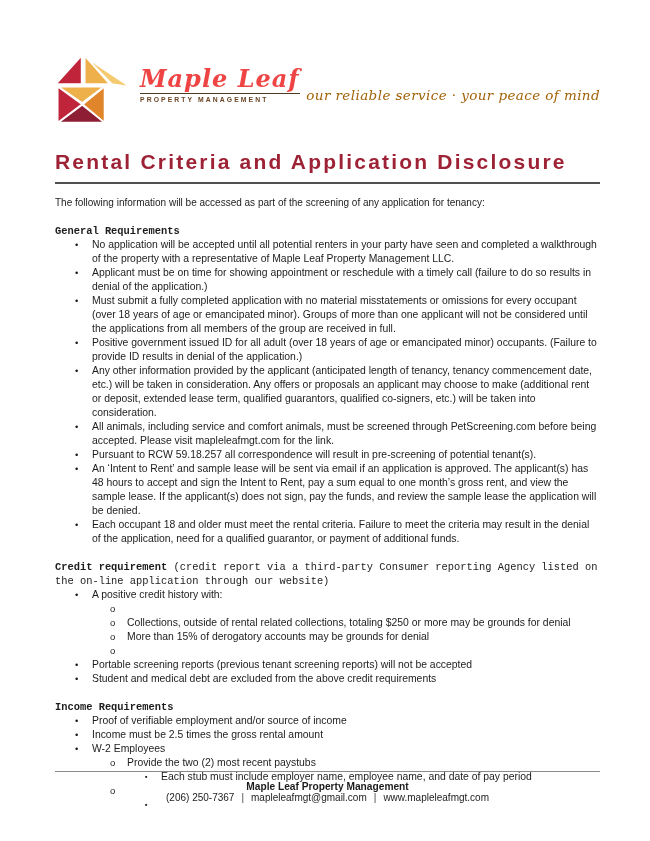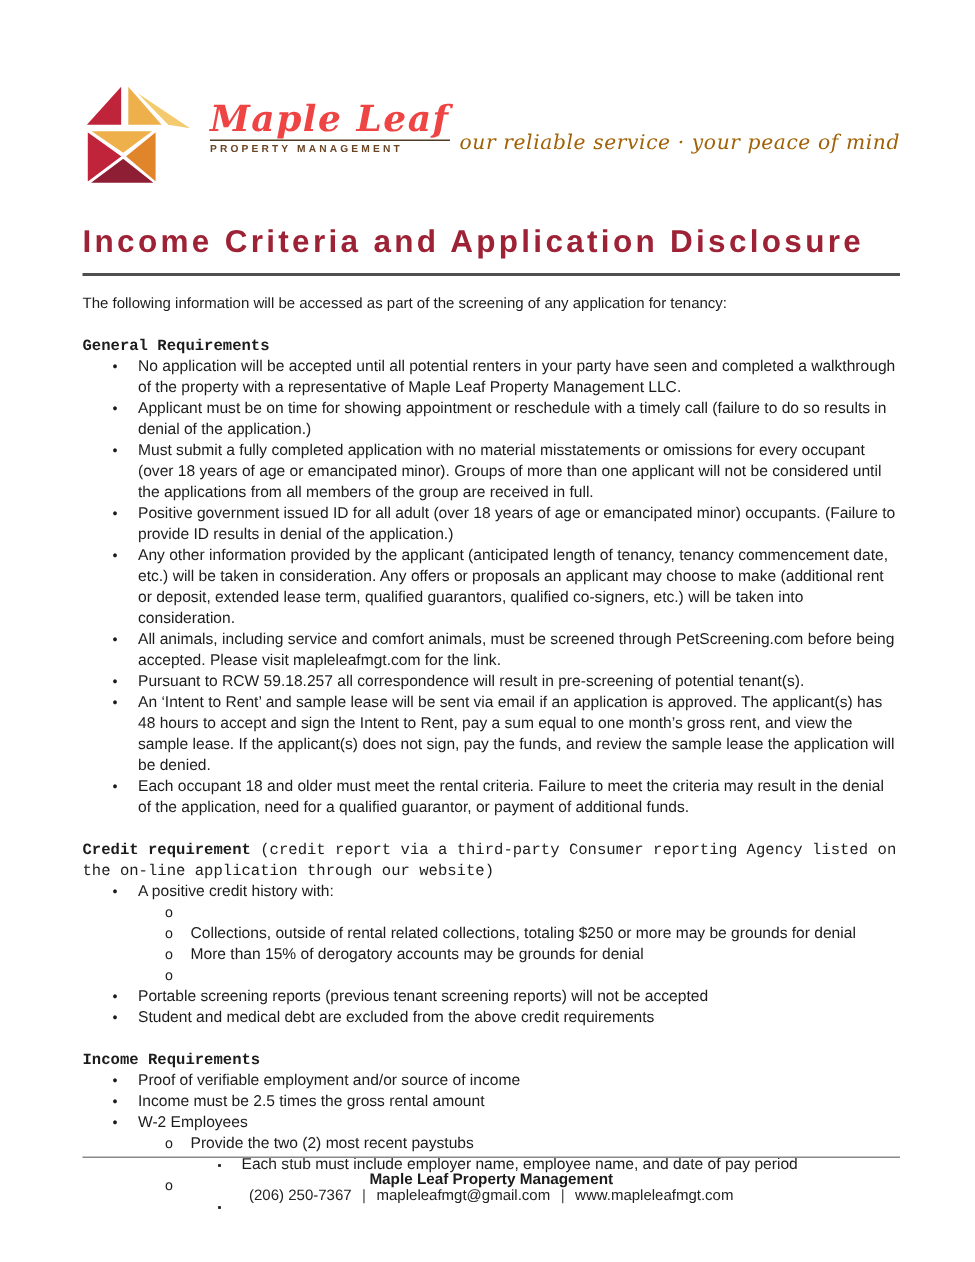--- a/index.html
+++ b/index.html
@@ -73,21 +73,21 @@
       </svg>
       <div class="wordmark-block">
         <div class="wordmark">Maple Leaf</div>
         <div class="logo-subtitle">PROPERTY MANAGEMENT</div>
       </div>
     </div>
     <div class="tagline">our reliable service · your peace of mind</div>
   </div>
 
   <div class="main">
-    <h1 class="title">Income Criteria and Application Disclosure</h1>
+    <h1 class="title">Rental Criteria and Application Disclosure</h1>
     <div class="title-rule"></div>
     <p class="intro">The following information will be accessed as part of the screening of any application for tenancy:</p>
     <div id="sections">
         <section class="doc-section">
           <p class="sec-heading"><span class="sec-heading-bold">General Requirements</span></p>
           <div class="li li1">
             <span class="marker">•</span>
             <span class="li-text">No application will be accepted until all potential renters in your party have seen and completed a walkthrough of the property with a representative of Maple Leaf Property Management LLC.</span>
           </div>
           <div class="li li1">

